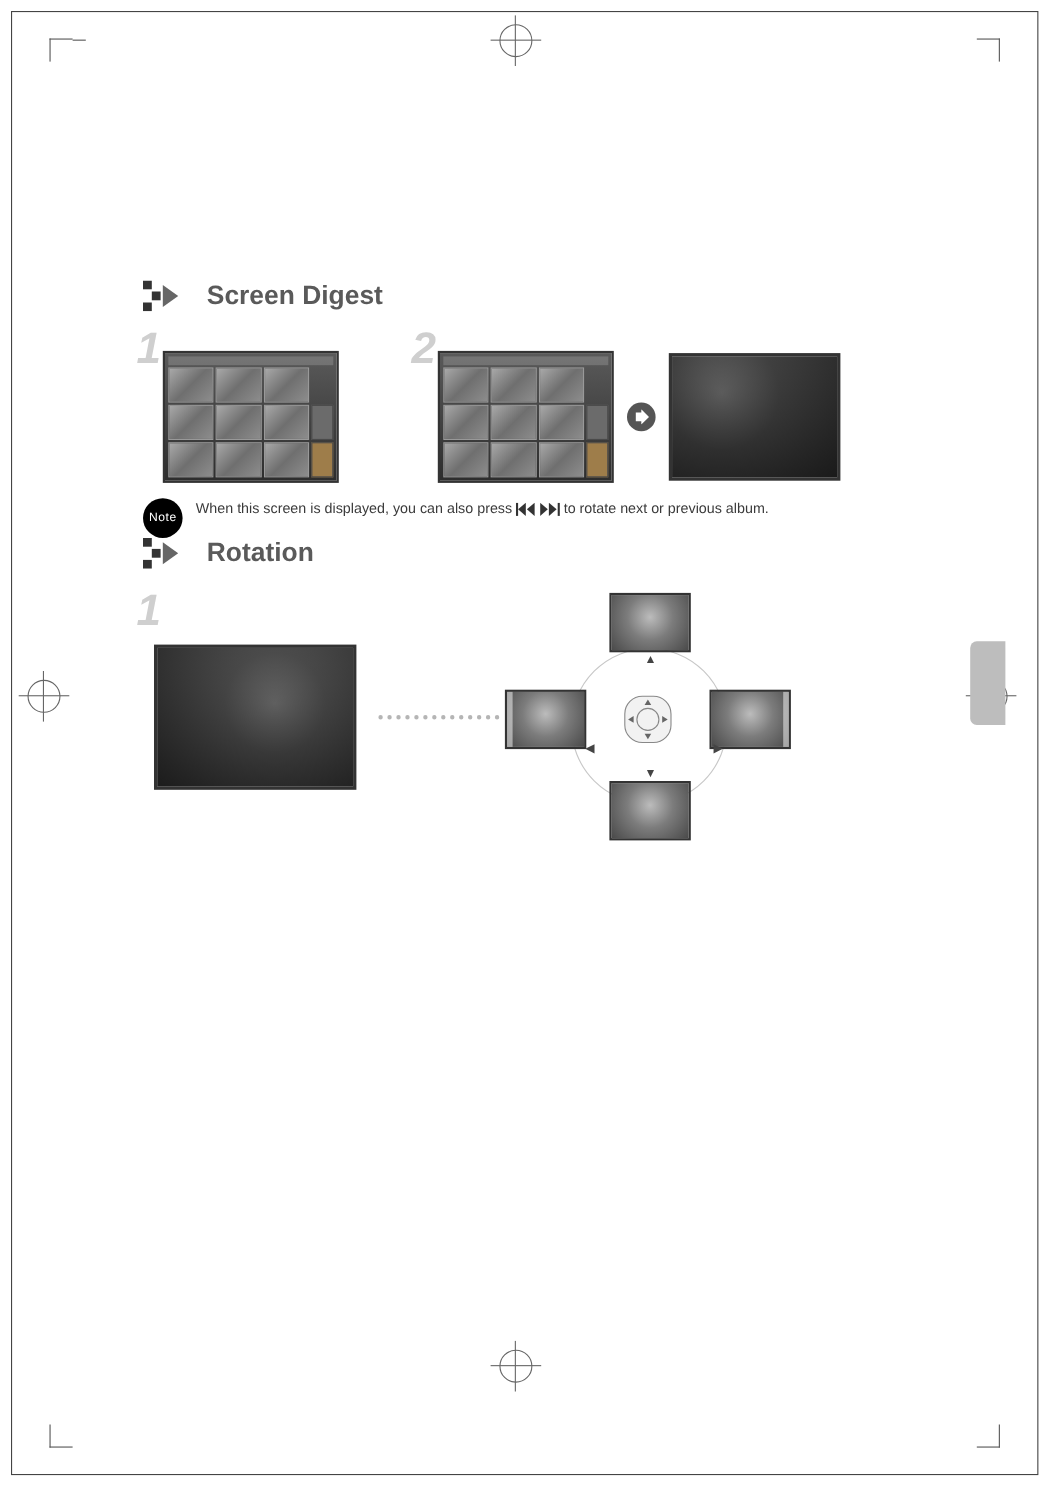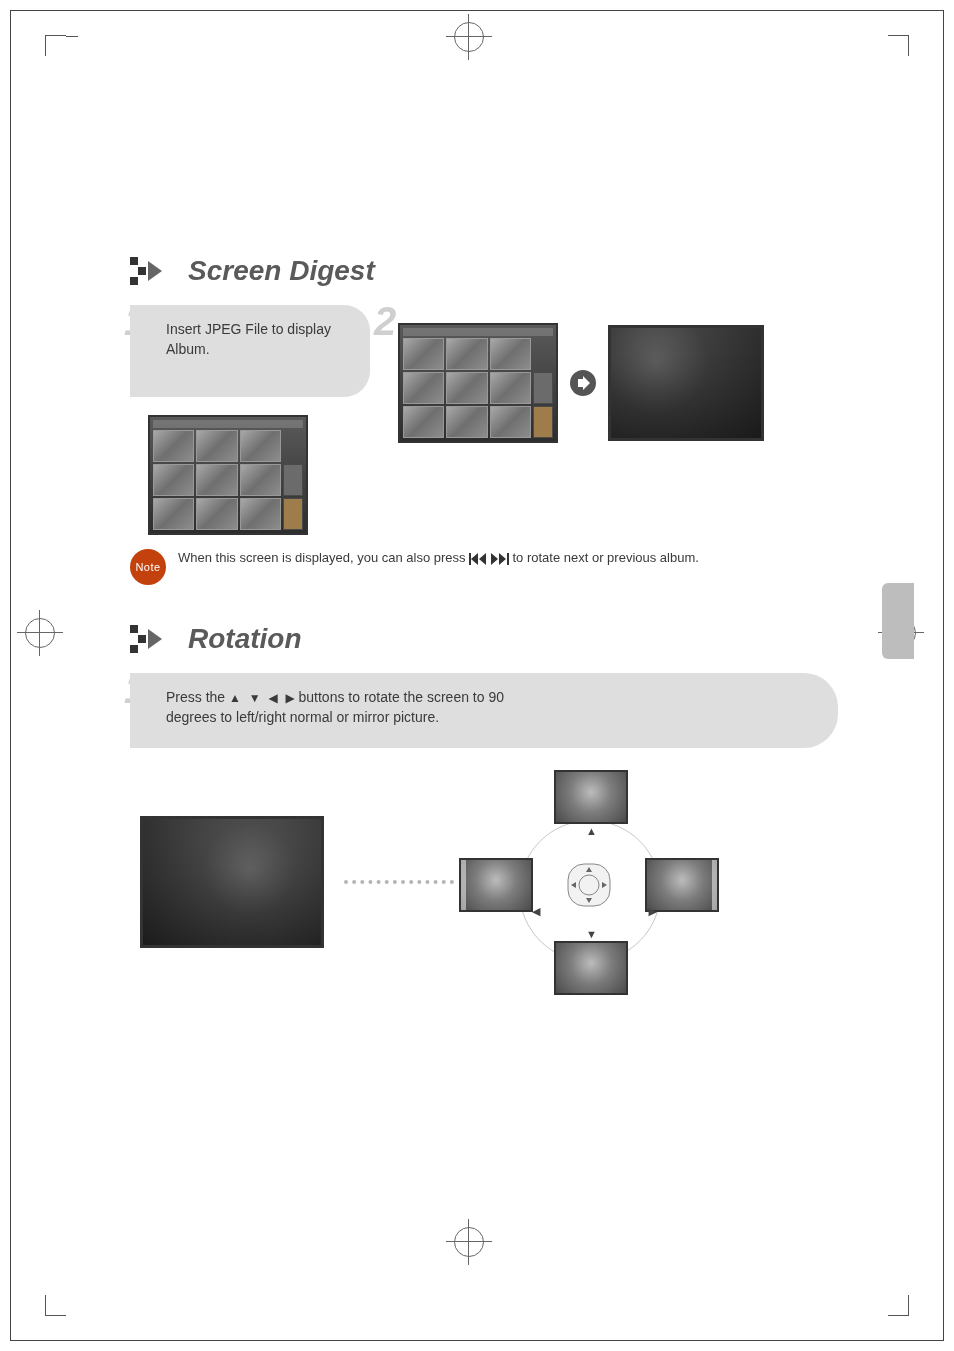--- a/index.html
+++ b/index.html
@@ -61,22 +61,21 @@
   vertical-align: middle;
 }
 .chevron-icon svg { display:block; }
 
 .section-title {
   display: flex;
   align-items: center;
   gap: 10px;
 }
 .section-title span {
-  font-size: 28px;
-  font-style: italic;
+  font-size: 24px;
   font-weight: bold;
   color: #5a5a5a;
 }
 
 .steps-row {
   display: flex;
   gap: 10px;
   margin-top: 18px;
 }
 
@@ -160,36 +159,36 @@
   display: flex;
   align-items: flex-start;
   gap: 12px;
   margin-top: 14px;
 }
 .note-dot {
   width: 36px;
   height: 36px;
   min-width:36px;
   border-radius: 50%;
-  background: #c2410c;
+  background: #000000;
   color: #fff;
   font-size: 11px;
   display: flex;
   align-items: center;
   justify-content: center;
   letter-spacing: 0.5px;
 }
 .footnote-text {
   font-size: 13px;
   line-height: 1.45;
   color: #3a3a3a;
   max-width: 570px;
 }
 
-.section2 { margin-top: 38px; }
+.section2 { }
 
 .step-wide .step-head {
   border-radius: 0 34px 34px 0;
   padding: 14px 28px 20px 36px;
 }
 
 .rotate-row {
   display: flex;
   align-items: center;
   gap: 20px;
@@ -300,23 +299,20 @@
         <polygon points="18,4 32,14 18,24" fill="#666"></polygon>
       </svg>
     </span>
     <span>Screen Digest</span>
   </div>
 
   <div class="steps-row">
 
     <div class="step-block" style="width:240px">
       <div class="step-number">1</div>
-      <div class="step-head tall">
-        <span>Insert JPEG File to display Album.</span>
-      </div>
       <div class="step-body">
         <div class="screen">
           <div class="titlebar"></div>
           <div class="thumb"></div>
             <div class="thumb"></div>
             <div class="thumb"></div>
             <div></div>
           <div class="thumb"></div>
             <div class="thumb"></div>
             <div class="thumb"></div>
@@ -387,29 +383,20 @@
           <rect x="8" y="10" width="8" height="8" fill="#333"></rect>
           <rect x="0" y="20" width="8" height="8" fill="#333"></rect>
           <polygon points="18,4 32,14 18,24" fill="#666"></polygon>
         </svg>
       </span>
       <span>Rotation</span>
     </div>
 
     <div class="step-block step-wide" style="margin-top:18px">
       <div class="step-number">1</div>
-      <div class="step-head">
-        <span>Press the </span>
-        <span class="arrow-inline">▲</span>&nbsp;
-        <span class="arrow-inline">▼</span>&nbsp;
-        <span class="arrow-inline">◀</span>&nbsp;
-        <span class="arrow-inline">▶</span>
-        <span> buttons to rotate the screen to 90</span><br>
-        <span>degrees to left/right normal or mirror picture.</span>
-      </div>
 
       <div class="rotate-row">
         <div class="big-original"></div>
         <div class="dots"></div>
         <div class="circle-diagram">
           <div class="ring"></div>
           <div class="mini top"></div>
           <div class="mini bottom"></div>
           <div class="mini left">
               <div class="mirror-bar-l"></div>

